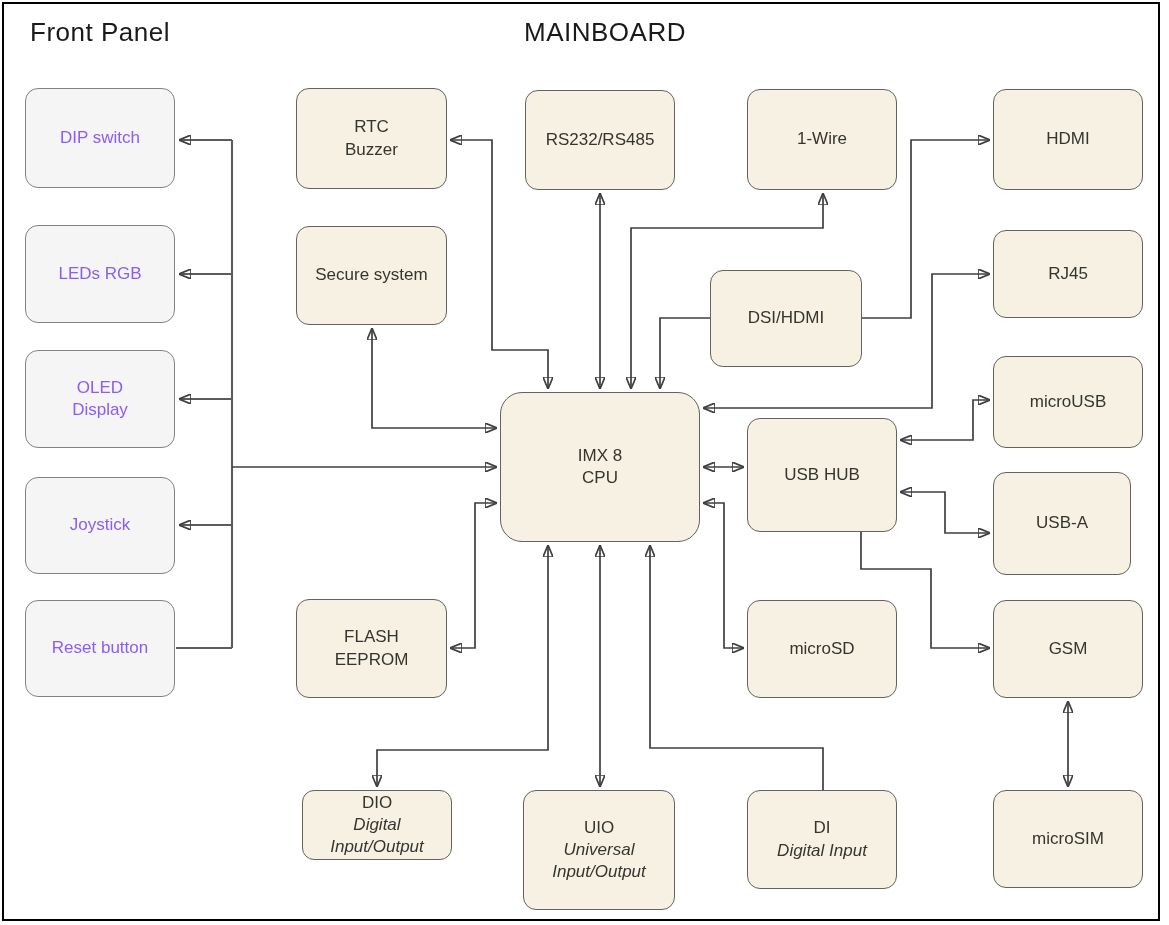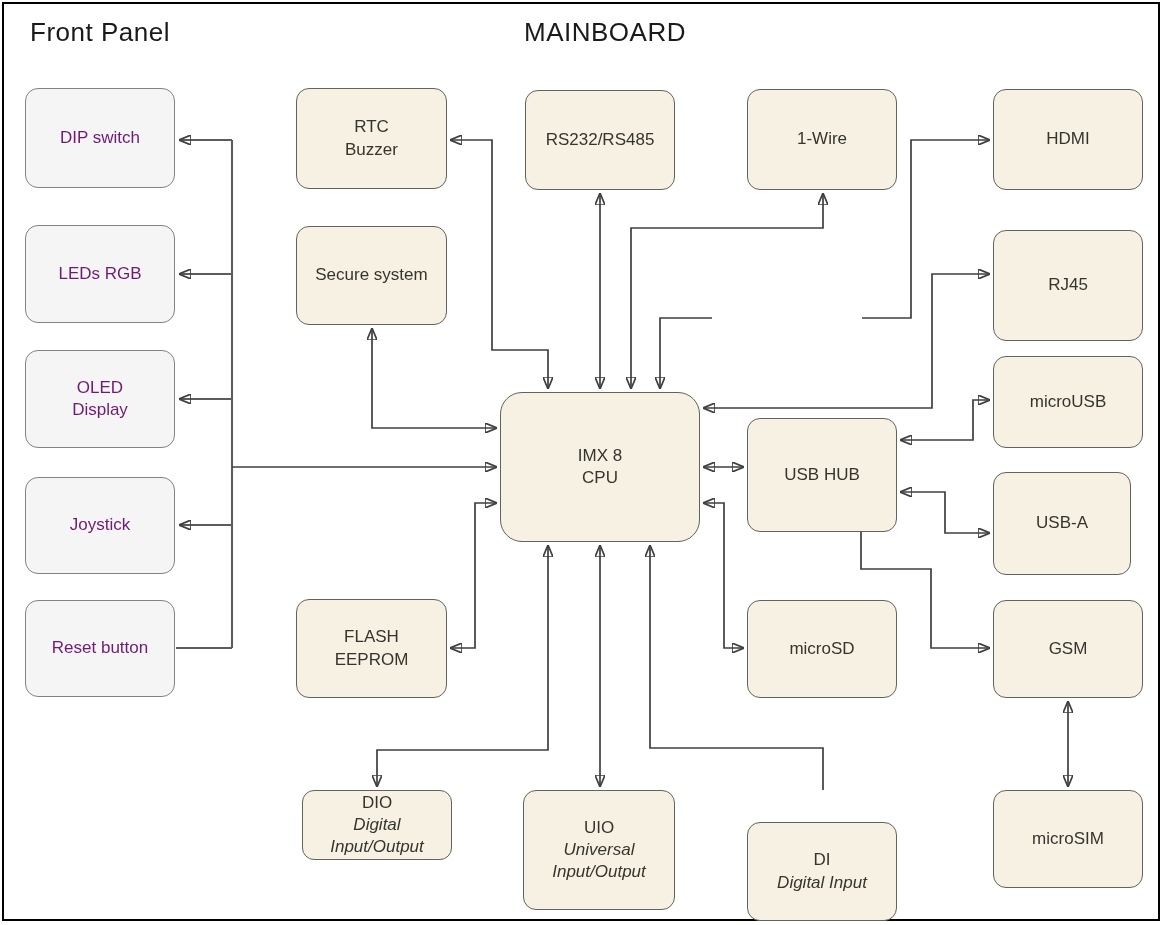--- a/index.html
+++ b/index.html
@@ -19,21 +19,21 @@
   #wires path{fill:none;stroke:#3f3f3f;stroke-width:1.7;}
   #wires path.busline{stroke:#5c5c5c;stroke-width:2.1;}
   .node{
     position:absolute;box-sizing:border-box;z-index:2;
     background:#f6f1e2;border:1.4px solid #63635b;border-radius:13px;
     display:flex;flex-direction:column;align-items:center;justify-content:center;
     font-size:17px;color:#35352f;text-align:center;line-height:1.3;
   }
   .node .lbl{white-space:pre-line;}
   .node .sub{white-space:pre-line;font-style:italic;}
-  .node.gray{background:#f5f5f5;border-color:#828282;color:#701a75;}
+  .node.gray{background:#f5f5f5;border-color:#828282;color:#8b5cf6;}
   .node.cpu{border-radius:22px;}
 </style>
 </head>
 <body>
 
 <div id="canvas">
   <div id="frame"></div>
 
   <div class="title" style="left:30px;top:17px;">Front Panel</div>
   <div class="title" style="left:524px;top:17px;">MAINBOARD</div>
@@ -106,35 +106,38 @@
       <span class="lbl">FLASH
 EEPROM</span>
     </div>
 
   <div class="node" style="left:525px;top:90px;width:150px;height:100px;">
       <span class="lbl">RS232/RS485</span>
     </div>
   <div class="node" style="left:747px;top:89px;width:150px;height:101px;">
       <span class="lbl">1-Wire</span>
     </div>
+  <div class="node" style="left:710px;top:270px;width:152px;height:97px;">
+      <span class="lbl">DSI/HDMI</span>
+    </div>
   <div class="node cpu" style="left:500px;top:392px;width:200px;height:150px;">
       <span class="lbl">IMX 8
 CPU</span>
     </div>
   <div class="node" style="left:747px;top:418px;width:150px;height:114px;">
       <span class="lbl">USB HUB</span>
     </div>
   <div class="node" style="left:747px;top:600px;width:150px;height:98px;">
       <span class="lbl">microSD</span>
     </div>
 
   <div class="node" style="left:993px;top:89px;width:150px;height:101px;">
       <span class="lbl">HDMI</span>
     </div>
-  <div class="node" style="left:993px;top:230px;width:150px;height:111px;">
+  <div class="node" style="left:993px;top:230px;width:150px;height:88px;">
       <span class="lbl">RJ45</span>
     </div>
   <div class="node" style="left:993px;top:356px;width:150px;height:92px;">
       <span class="lbl">microUSB</span>
     </div>
   <div class="node" style="left:993px;top:472px;width:138px;height:103px;">
       <span class="lbl">USB-A</span>
     </div>
   <div class="node" style="left:993px;top:600px;width:150px;height:98px;">
       <span class="lbl">GSM</span>
@@ -146,17 +149,17 @@
   <div class="node" style="left:302px;top:790px;width:150px;height:70px;border-radius:12px;">
     <span class="lbl">DIO</span>
     <span class="sub">Digital
 Input/Output</span>
   </div>
   <div class="node" style="left:523px;top:790px;width:152px;height:120px;">
     <span class="lbl">UIO</span>
     <span class="sub">Universal
 Input/Output</span>
   </div>
-  <div class="node" style="left:747px;top:790px;width:150px;height:99px;margin-top:32px;">
+  <div class="node" style="left:747px;top:790px;width:150px;height:99px;">
     <span class="lbl">DI</span>
     <span class="sub">Digital Input</span>
   </div>
 </div>
 
 </body></html>

